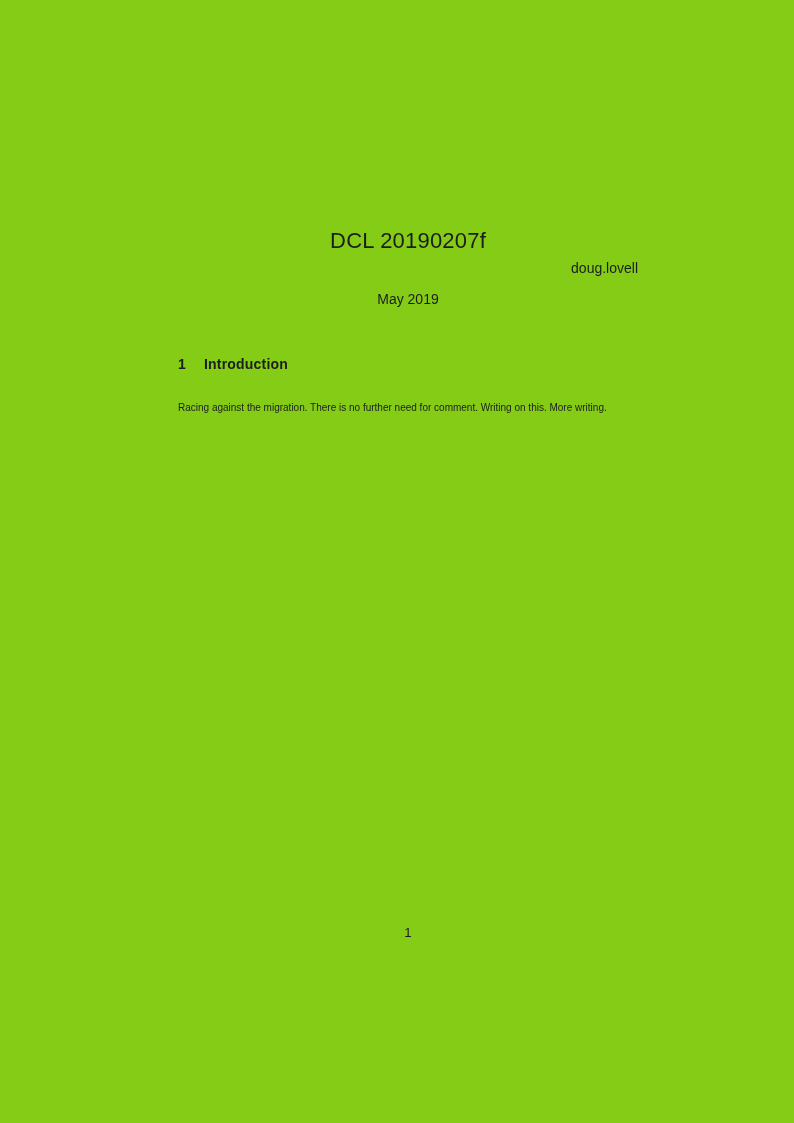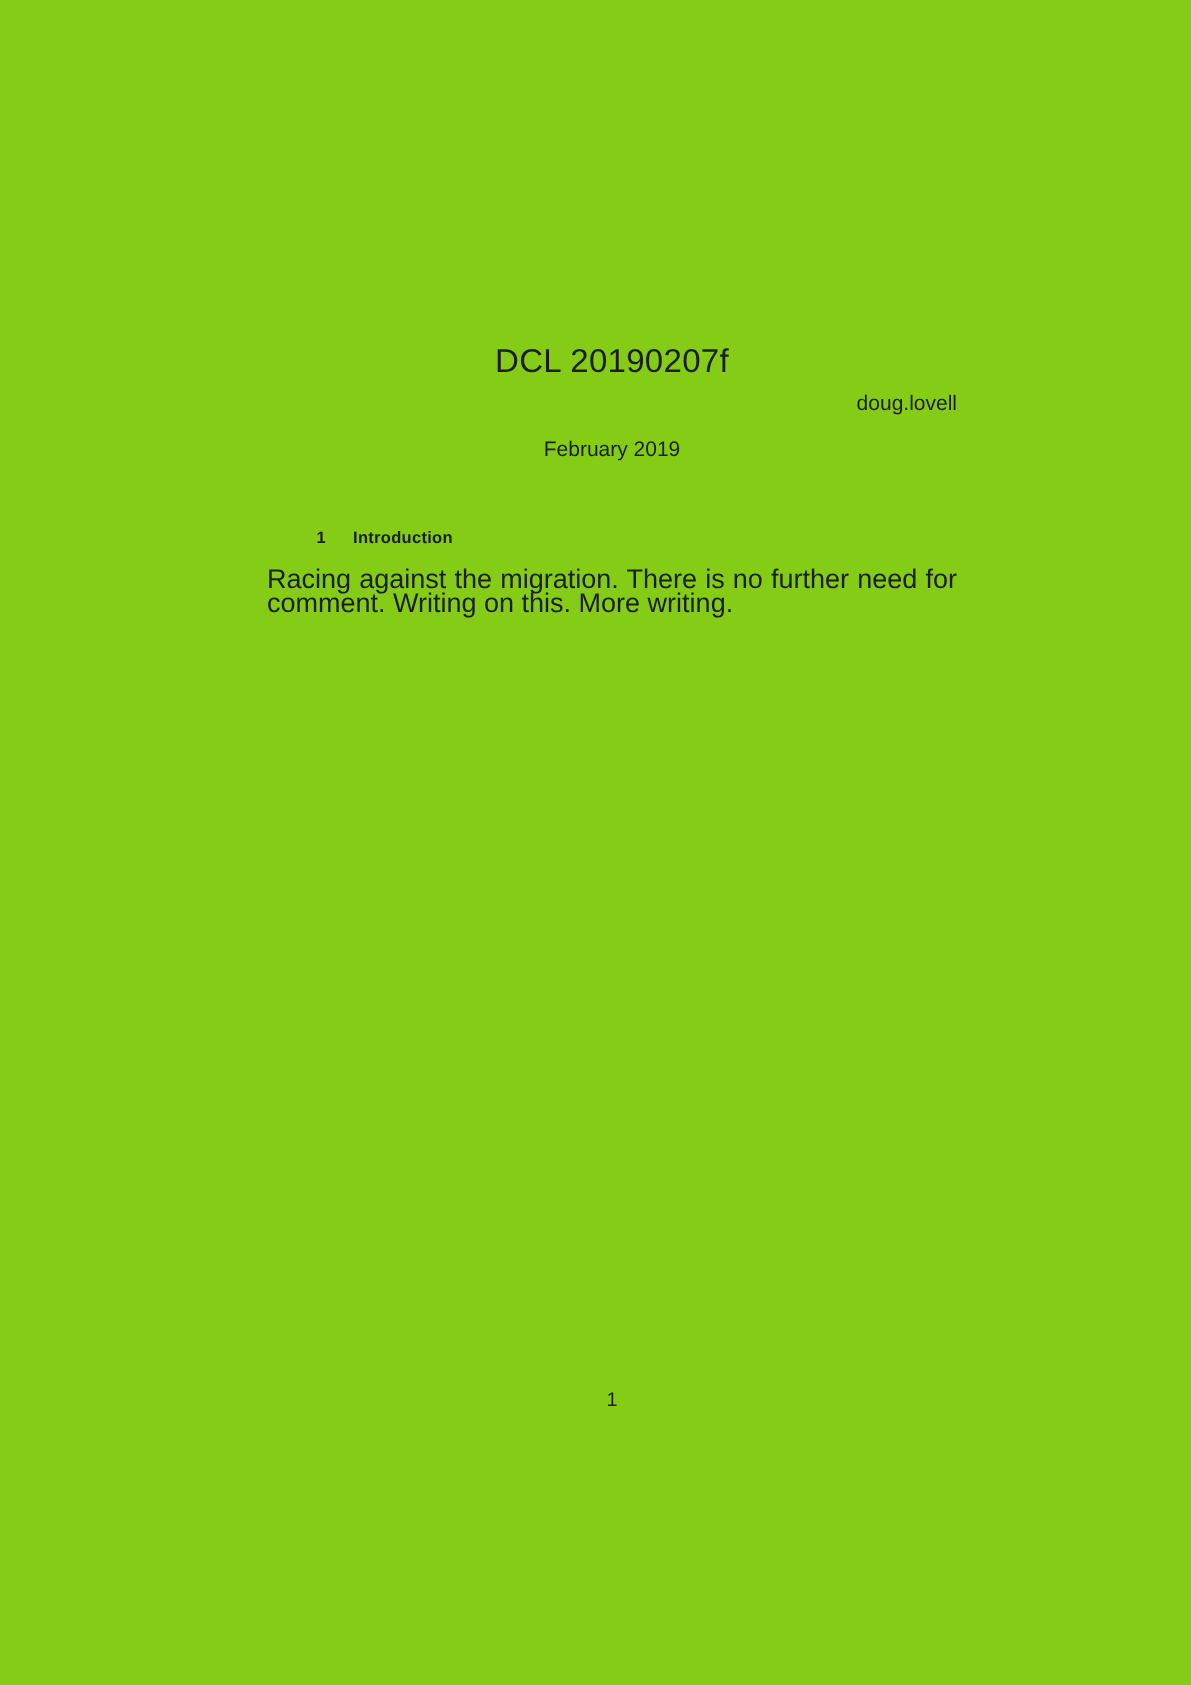--- a/index.html
+++ b/index.html
@@ -46,35 +46,34 @@
     left: 0;
     width: 100%;
     text-align: center;
     font-size: 14px;
   }
   .section-heading {
     position: absolute;
     top: 344px;
     left: 0;
     width: 100%;
-    font-size: 11px;
+    font-size: 14px;
     font-weight: 700;
     letter-spacing: 0.2px;
-    margin-left: 33px;
   }
   .section-number {
     display: inline-block;
     margin-right: 18px;
   }
   .body-copy {
     position: absolute;
-    top: 378px;
+    top: 400px;
     left: 0;
     width: 100%;
-    font-size: 18px;
+    font-size: 10px;
     line-height: 16px;
   }
   .para {
     margin: 0;
     text-align: justify;
   }
   .para.indented {
     text-indent: 17px;
     text-align: left;
   }
@@ -90,21 +89,21 @@
 </head>
 <body>
 
 <div class="page">
   <div class="textblock">
 
     <h1 class="doc-title">DCL 20190207f</h1>
 
     <div class="doc-author">doug.lovell</div>
 
-    <div class="doc-date">February 2019</div>
+    <div class="doc-date">May 2019</div>
 
     <h2 class="section-heading">
       <span class="section-number">1</span><span>Introduction</span>
     </h2>
 
     <div class="body-copy">
       <p class="para">Racing against the migration. There is no further need for comment. Writing on this. More writing.</p>
     </div>
 
     <div class="page-number">1</div>

